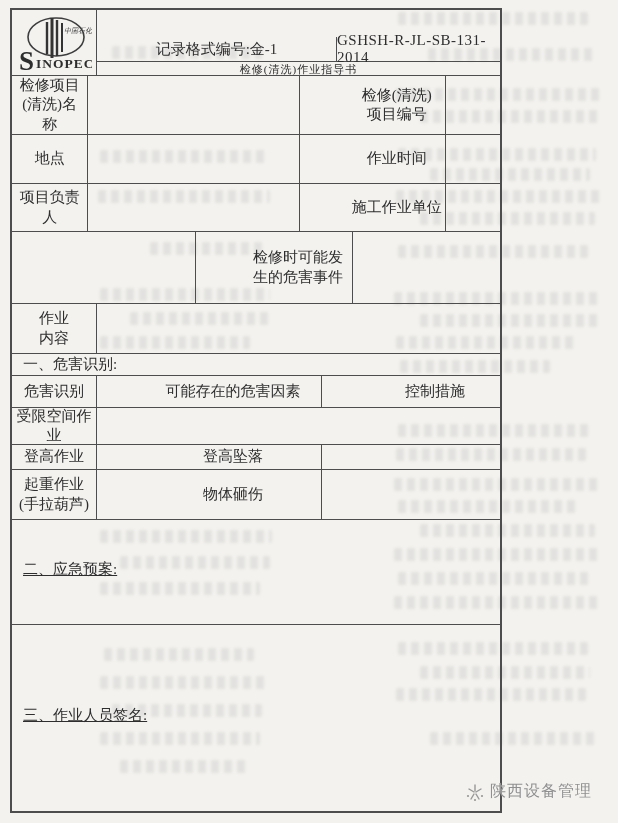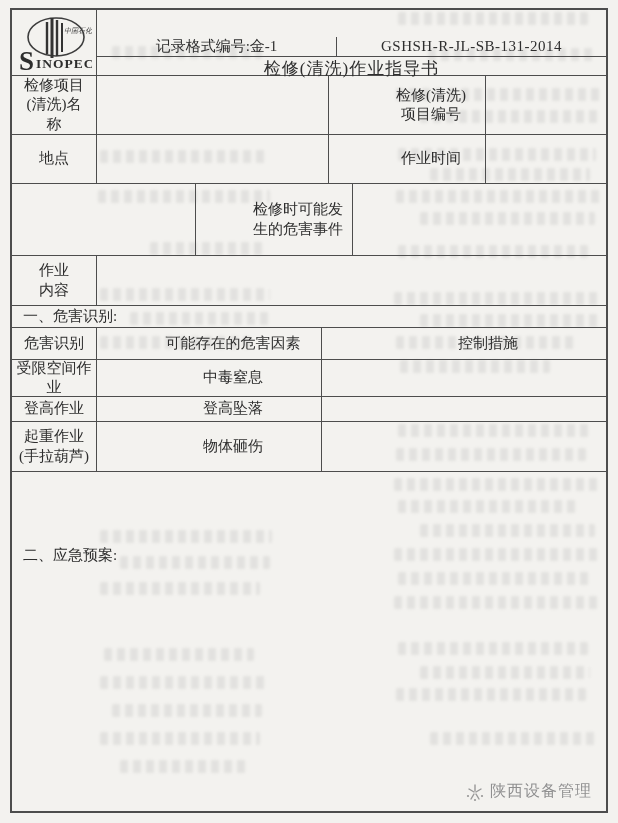--- a/index.html
+++ b/index.html
@@ -11,21 +11,21 @@
     color:#2e2e2e;
   }
   
   .bl{
     position:absolute;height:13px;border-radius:2px;pointer-events:none;
     background:repeating-linear-gradient(90deg,#8e8e8e 0 8px,transparent 8px 13px);
     opacity:.16;filter:blur(1.4px);
   }
   
   .tbl{
-    position:absolute;left:10px;top:8px;width:598px;height:805px;
+    position:absolute;left:10px;top:8px;width:492px;height:805px;
     border:2px solid #4d4d4d;box-sizing:border-box;
     display:flex;flex-direction:column;
   }
   .row{display:flex;border-bottom:1px solid #4d4d4d;box-sizing:border-box;flex:0 0 auto;gap:48px;}
   .row:last-child{border-bottom:none;}
   .cell{
     box-sizing:border-box;border-right:1px solid #4d4d4d;
     display:flex;align-items:center;justify-content:center;
     text-align:center;white-space:pre-line;line-height:1.3;
     padding:2px 3px;font-size:15px;
@@ -39,24 +39,24 @@
   .hdr{height:66px;display:flex;border-bottom:1px solid #4d4d4d;box-sizing:border-box;}
   .logo-cell{width:85px;border-right:1px solid #4d4d4d;box-sizing:border-box;
     display:flex;align-items:center;justify-content:center;}
   .hdr-right{flex:1;display:flex;flex-direction:column;}
   .hdr-top{height:25px;display:flex;border-bottom:1px solid #4d4d4d;box-sizing:border-box;margin-top:27px;}
   .hdr-a{width:240px;border-right:1px solid #4d4d4d;box-sizing:border-box;
     display:flex;align-items:center;justify-content:center;font-size:15px;}
   .hdr-b{flex:1;display:flex;align-items:center;justify-content:center;
     font-size:15px;letter-spacing:.5px;}
   .hdr-title{flex:1;display:flex;align-items:center;justify-content:center;
-    font-size:17px;letter-spacing:1px;}
+    font-size:11px;letter-spacing:1px;}
   
   .section{align-items:center;padding-left:11px;font-size:15px;}
-  .section-tall{align-items:flex-end;padding:6px 0 12px 11px;font-size:15px;}
+  .section-tall{align-items:center;padding:6px 0 12px 11px;font-size:15px;text-decoration:underline;}
   
   .hz-c1{width:85px;}
   .hz-c2{width:177px;}
   .hz-c3{flex:1;}
   
   .watermark{
     position:absolute;left:465px;top:781px;display:flex;align-items:center;gap:5px;
     color:#8f8f8f;font-size:16px;letter-spacing:1px;
     text-shadow:0 0 1px rgba(255,255,255,.8);
   }
@@ -141,20 +141,26 @@
       <div class="cell w-val2 last"></div>
     </div>
 
     <div class="row" style="height:49px">
       <div class="cell w-lab1">地点</div>
       <div class="cell w-val1"></div>
       <div class="cell w-lab2">作业时间</div>
       <div class="cell w-val2 last"></div>
     </div>
 
+    <div class="row" style="height:48px">
+      <div class="cell w-lab1">项目负责人</div>
+      <div class="cell w-val1"></div>
+      <div class="cell w-lab2">施工作业单位</div>
+      <div class="cell w-val2 last"></div>
+    </div>
 
     <div class="row" style="height:72px">
       <div class="cell w-val1"></div>
       <div class="cell w-lab2">检修时可能发
 生的危害事件</div>
       <div class="cell w-val2 last"></div>
     </div>
 
     <div class="row" style="height:50px">
       <div class="cell w-lab1">作业
@@ -168,39 +174,41 @@
 
     <div class="row" style="height:32px">
       <div class="cell hz-c1">危害识别</div>
       <div class="cell hz-c2">可能存在的危害因素</div>
       <div class="cell hz-c3 last">控制措施</div>
     </div>
 
     <div class="row" style="height:37px">
       <div class="cell hz-c1">受限空间作
 业</div>
-      <div class="cell hz-c2">中毒窒息</div>
       <div class="cell hz-c3 last"></div>
     </div>
     <div class="row" style="height:25px">
       <div class="cell hz-c1">登高作业</div>
       <div class="cell hz-c2">登高坠落</div>
       <div class="cell hz-c3 last"></div>
     </div>
     <div class="row" style="height:50px">
       <div class="cell hz-c1">起重作业
 (手拉葫芦)</div>
       <div class="cell hz-c2">物体砸伤</div>
       <div class="cell hz-c3 last"></div>
     </div>
 
     <div class="row section-tall" style="height:105px">
       <span>二、应急预案:</span>
     </div>
 
+    <div class="row section-tall" style="flex:1">
+      <span>三、作业人员签名:</span>
+    </div>
 
   </div>
 
   <div class="watermark">
     <svg width="20" height="20" viewBox="0 0 20 20">
       <g stroke="#979797" stroke-width="1.4" fill="none" stroke-linecap="round">
         <line x1="10" y1="3" x2="10" y2="9"></line>
         <line x1="4" y1="7" x2="9" y2="10"></line>
         <line x1="16" y1="7" x2="11" y2="10"></line>
         <line x1="6" y1="17" x2="9" y2="12"></line>

